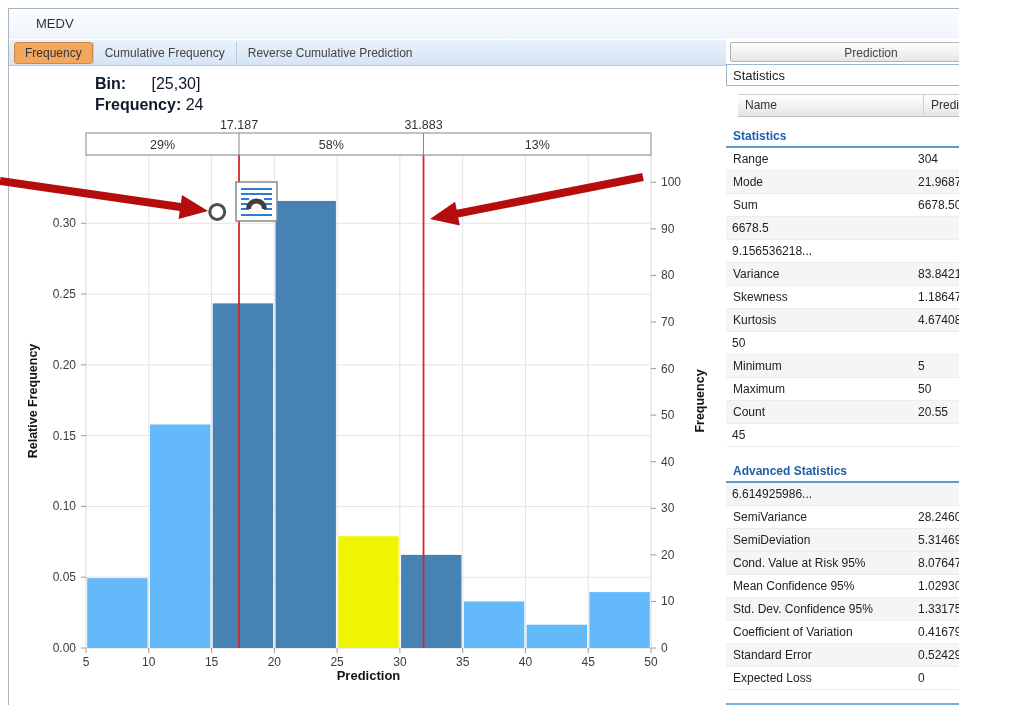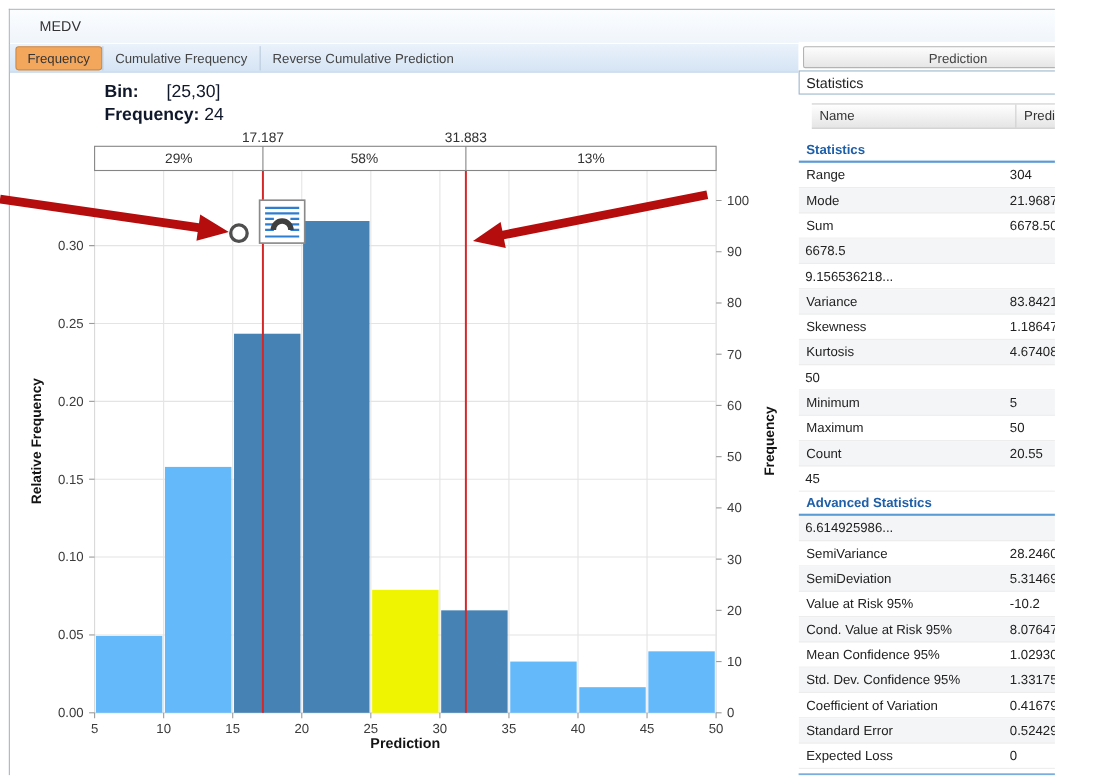--- a/index.html
+++ b/index.html
@@ -35,21 +35,21 @@
         display:flex;align-items:center;justify-content:center;background:linear-gradient(#f2f7fc,#dfeaf4);}
   .thead{position:absolute;left:12px;top:56px;width:291px;height:23px;display:flex;
          background:linear-gradient(#ffffff,#e5e5e5);border-top:1px solid #cccccc;
          border-bottom:1px solid #c2c2c2;box-sizing:border-box;font-size:12px;color:#333;}
   .th{line-height:21px;padding-left:7px;border-right:1px solid #cfcfcf;box-sizing:border-box;}
   .th.c1{width:186px;} .th.c2{width:81px;} .th.c3{flex:1;border-right:none;}
   .tbody{position:absolute;left:0;top:79px;width:269px;height:588px;padding-top:9px;box-sizing:border-box;
          font-size:12px;color:#222;overflow:hidden;border-bottom:2px solid #7aaede;}
   .section-h{height:20px;line-height:20px;padding-left:7px;font-weight:bold;color:#1d5fa8;
              border-bottom:2px solid #5b9bd5;}
-  .section-h.adv{margin-top:0;}
+  .section-h.adv{margin-top:14px;}
   .row{display:flex;height:23px;line-height:22px;border-bottom:1px solid #ededed;box-sizing:border-box;}
   .row.alt{background:#f4f5f7;}
   .row .n{width:186px;padding-left:7px;box-sizing:border-box;white-space:nowrap;overflow:hidden;}
   .row .v{flex:1;padding-left:6px;white-space:nowrap;overflow:hidden;}
   .scrollbar{position:absolute;right:2px;top:79px;width:19px;height:588px;background:#fbfbfb;
              border-left:1px solid #e2e2e2;box-sizing:border-box;}
   .sb-up{position:absolute;top:2px;left:0;width:100%;text-align:center;font-size:9px;color:#7f7f7f;}
   .sb-thumb{position:absolute;left:3px;top:16px;width:12px;height:492px;background:#8f8f8f;border-radius:7px;}
   .sb-down{position:absolute;bottom:2px;left:0;width:100%;text-align:center;font-size:9px;color:#7f7f7f;}
 </style>
@@ -263,24 +263,20 @@
           <span class="v">6.614925986...</span>
         </div>
         <div class="row">
           <span class="n">SemiVariance</span>
           <span class="v">28.24600444...</span>
         </div>
         <div class="row alt">
           <span class="n">SemiDeviation</span>
           <span class="v">5.314697022...</span>
         </div>
-        <div class="row">
-          <span class="n">Value at Risk 95%</span>
-          <span class="v">-10.2</span>
-        </div>
         <div class="row alt">
           <span class="n">Cond. Value at Risk 95%</span>
           <span class="v">8.076470588...</span>
         </div>
         <div class="row">
           <span class="n">Mean Confidence 95%</span>
           <span class="v">1.029301289...</span>
         </div>
         <div class="row alt">
           <span class="n">Std. Dev. Confidence 95%</span>

